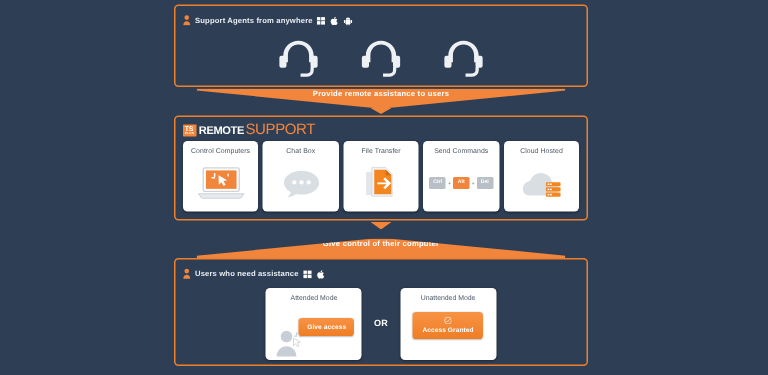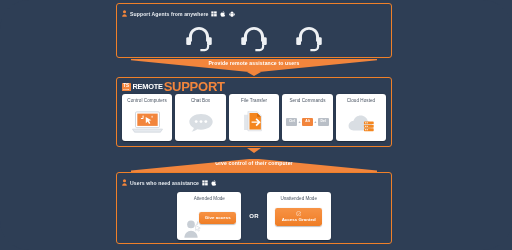--- a/index.html
+++ b/index.html
@@ -126,22 +126,22 @@
     margin-top: -.2px;
   }
   .logo-word1 {
     color: #ffffff;
     font-size: 7.4px;
     font-weight: bold;
     letter-spacing: -.25px;
   }
   .logo-word2 {
     color: #f2853c;
-    font-size: 13px;
-    font-weight: bold;
+    font-size: 10px;
+    font-weight: normal;
     letter-spacing: -.25px;
     margin-left: -1px;
   }
 
   .cards {
     display: flex;
     gap: 3.4px;
     padding: 2px 5px 0 5px;
   }
   .card {

